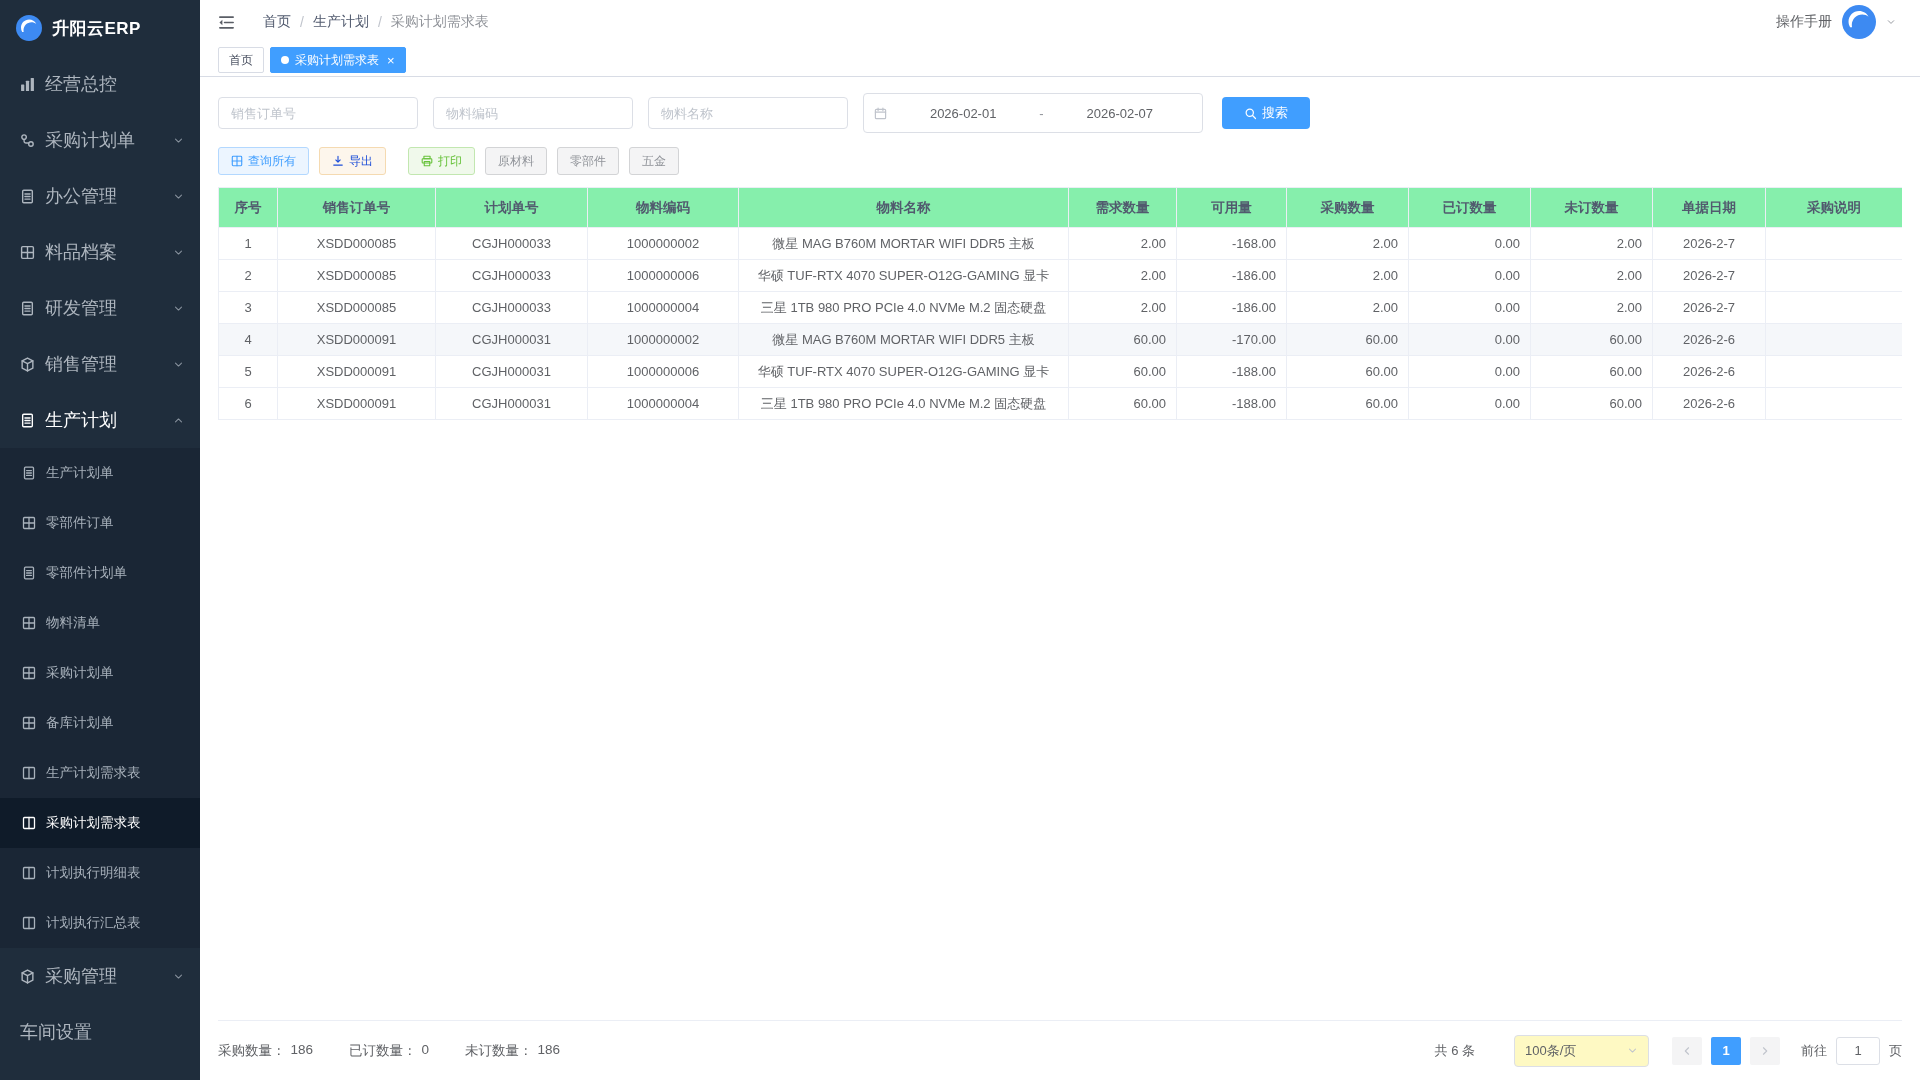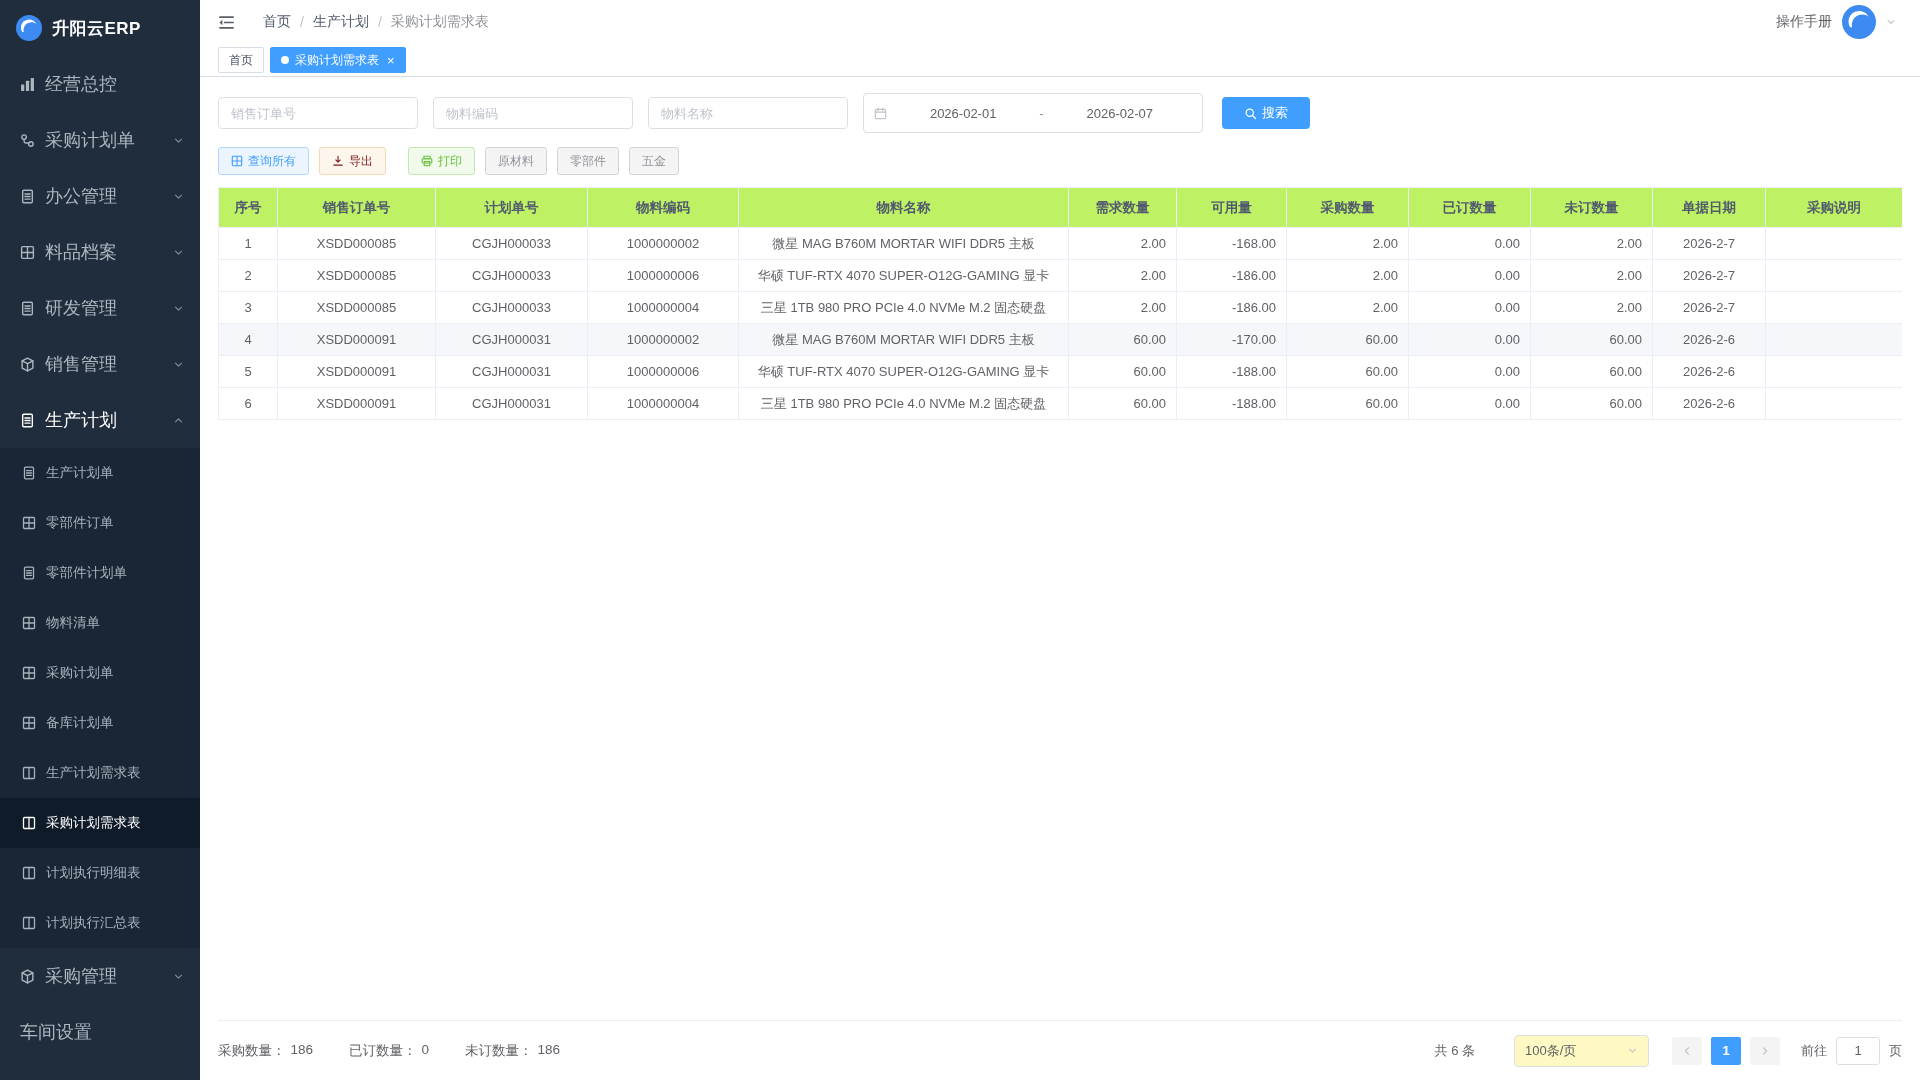--- a/index.html
+++ b/index.html
@@ -49,27 +49,27 @@
   .f-input::placeholder { color: #bfc4cc; }
   .date-range { width: 340px; height: 40px; border: 1px solid #dcdfe6; border-radius: 4px; display: flex; align-items: center; padding: 0 10px; gap: 4px; color: #606266; font-size: 13px; background: #fff; cursor: pointer; }
   .date-range .micon { color: #c0c4cc; }
   .dval { flex: 1; text-align: center; }
   .dsep { color: #909399; }
   .btn-search { height: 32px; width: 88px; margin-left: 4px; background: #409eff; color: #fff; border: none; border-radius: 4px; font-size: 13px; display: inline-flex; align-items: center; justify-content: center; gap: 5px; cursor: pointer; font-family: inherit; }
 
   .actions { display: flex; align-items: center; gap: 10px; margin-top: 14px; }
   .abtn { height: 28px; padding: 0 12px; border-radius: 3px; font-size: 12px; display: inline-flex; align-items: center; gap: 5px; cursor: pointer; border: 1px solid transparent; font-family: inherit; }
   .abtn.primary { background: #ecf5ff; border-color: #b3d8ff; color: #409eff; }
-  .abtn.warning { background: #fdf6ec; border-color: #f5dab1; color: #7f1d1d; }
+  .abtn.warning { background: #fdf6ec; border-color: #f5dab1; color: #1d4ed8; }
   .abtn.success { background: #f0f9eb; border-color: #c2e7b0; color: #67c23a; margin-left: 12px; }
   .abtn.plain   { background: #f4f4f5; border-color: #d3d4d6; color: #909399; }
 
   .table-wrap { flex: 1; margin-top: 12px; overflow: hidden; min-height: 0; }
   table { width: 100%; border-collapse: collapse; table-layout: fixed; }
-  th { height: 40px; font-size: 13.5px; font-weight: bold; color: #515a6e; border: 1px solid #ebeef5; background: #bef264; padding: 0 8px; white-space: nowrap; overflow: hidden; }
+  th { height: 40px; font-size: 13.5px; font-weight: bold; color: #515a6e; border: 1px solid #ebeef5; background: #86efac; padding: 0 8px; white-space: nowrap; overflow: hidden; }
   td { height: 32px; font-size: 13px; color: #606266; border: 1px solid #ebeef5; padding: 0 10px; white-space: nowrap; overflow: hidden; background: #fff; }
   tr.hover td { background: #f5f7fa; }
 
   .statusbar { margin: 0 18px; height: 60px; border-top: 1px solid #ebeef5; display: flex; align-items: center; flex-shrink: 0; }
   .stats { display: flex; gap: 36px; font-size: 13.5px; color: #606266; }
   .stat { display: inline-flex; }
   .sval { margin-left: 5px; }
   .pager { margin-left: auto; display: flex; align-items: center; gap: 9px; font-size: 13px; color: #606266; }
   .ptotal { margin-right: 30px; }
   .psel { width: 135px; height: 32px; border: 1px solid #dcdfe6; border-radius: 4px; display: flex; align-items: center; justify-content: space-between; padding: 0 10px; color: #606266; cursor: pointer; background: #fef9c3; margin-right: 14px; }

